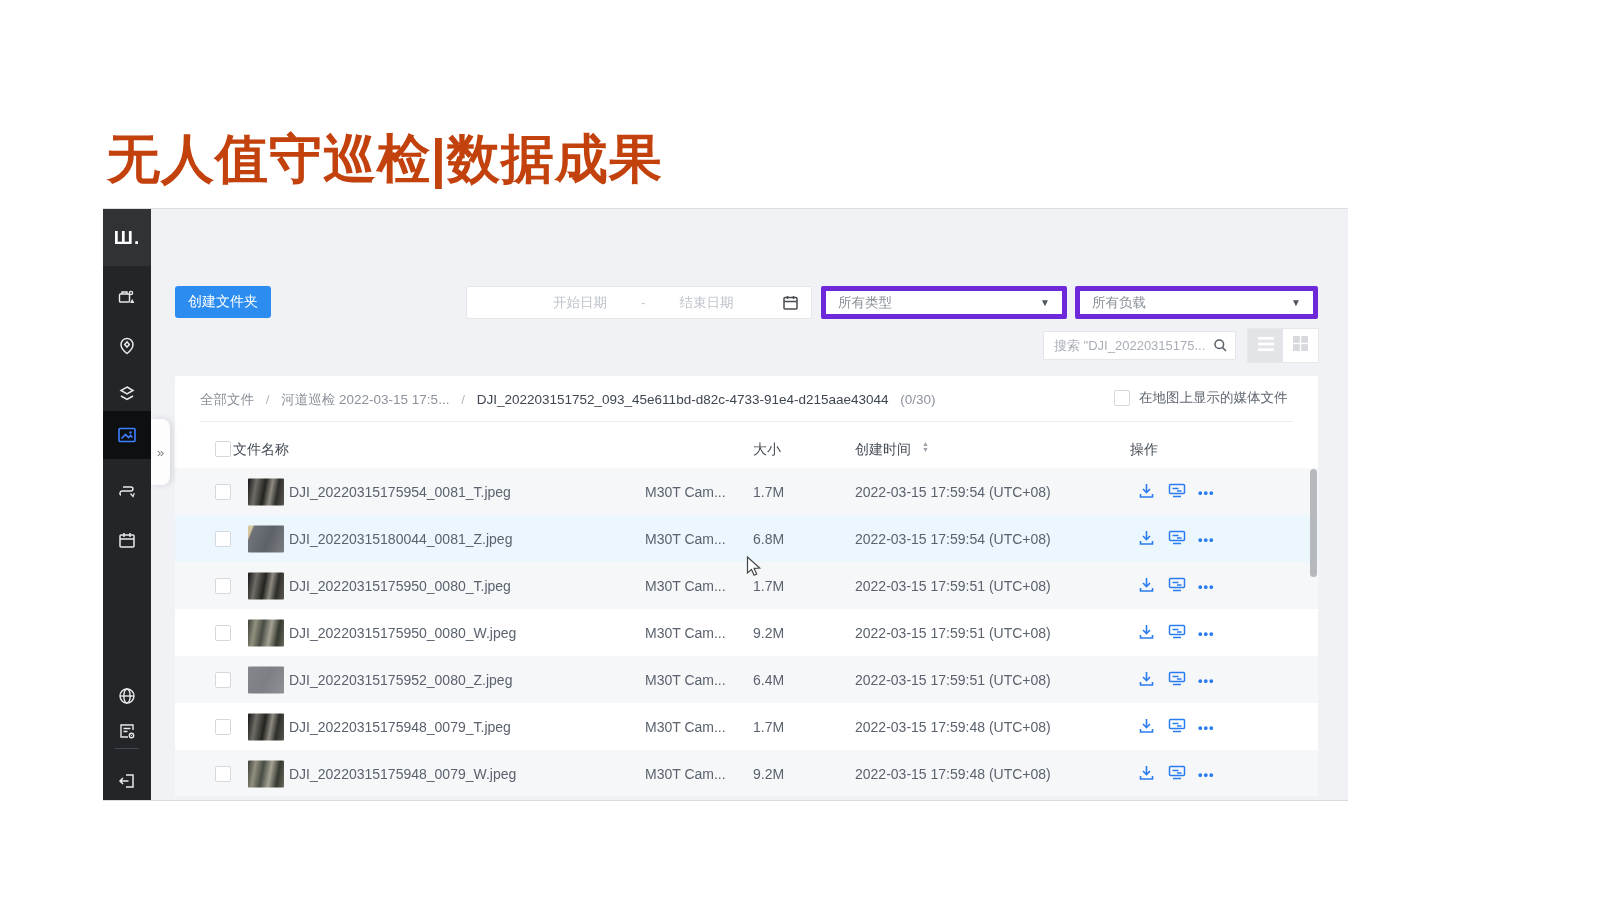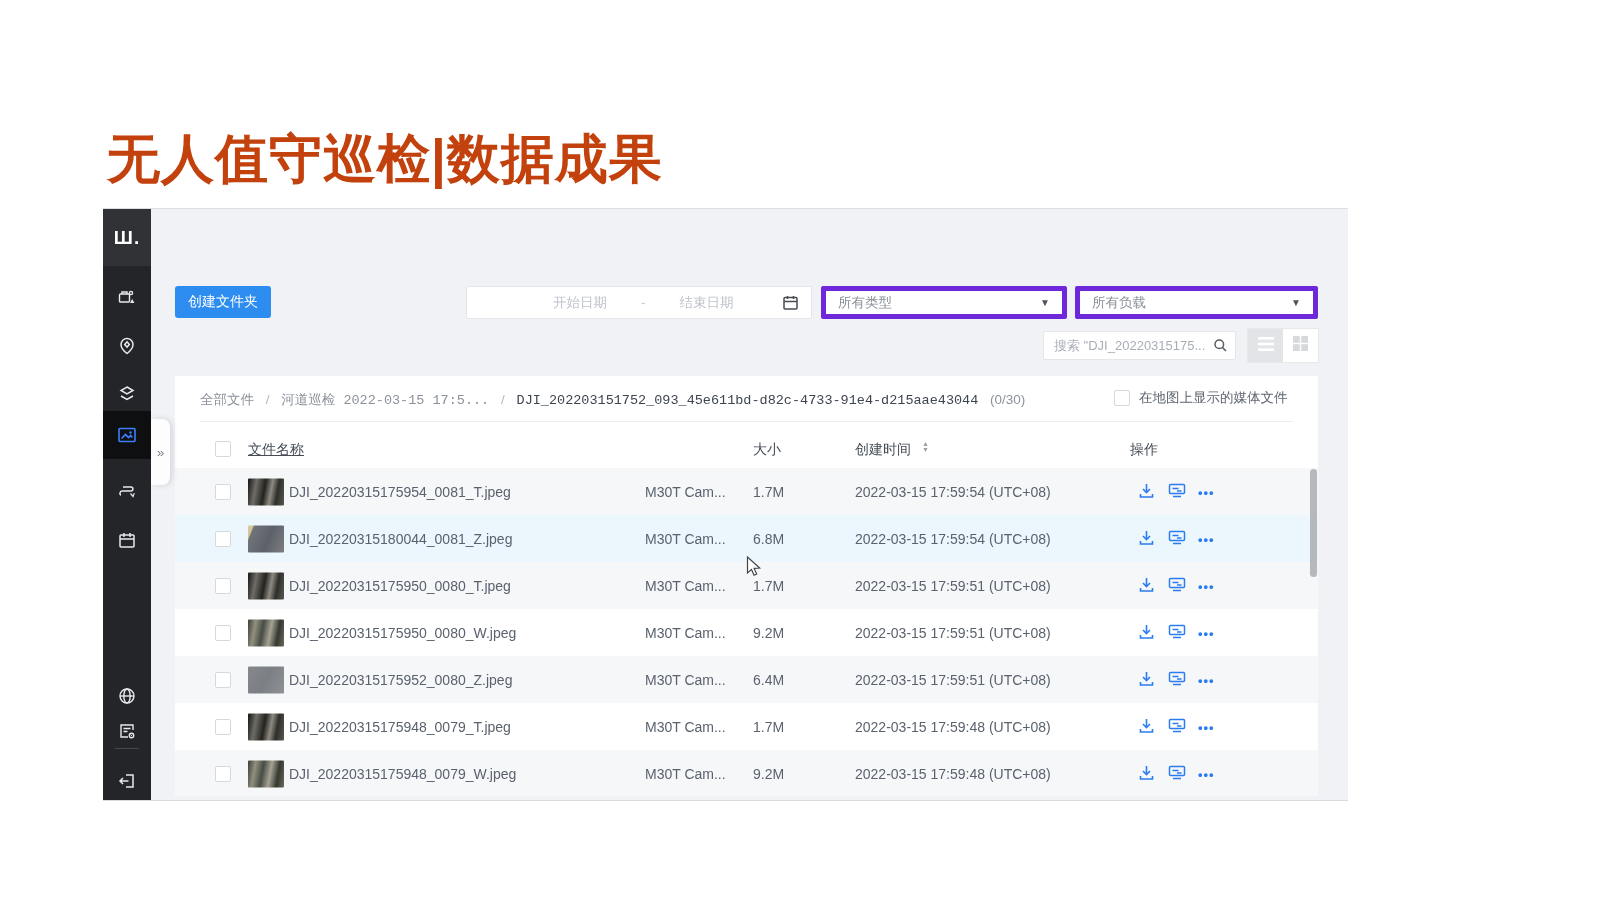--- a/index.html
+++ b/index.html
@@ -67,34 +67,34 @@
   .vt-btn { width:36px; height:33px; display:flex; align-items:center; justify-content:center; }
   .vt-list { background:#e2e4e7; }
   .vt-grid { background:#fff; }
 
   
   .card { position:absolute; left:24px; top:110px; width:1143px; height:420px;
     background:#fff; border-radius:2px; overflow:hidden; }
 
   .breadcrumb { position:absolute; left:25px; top:15px; font-size:13.5px; color:#8c929b;
     white-space:nowrap; }
-  .breadcrumb .seg { color:#8c929b;font-family:Liberation Mono, monospace; }
+  .breadcrumb .seg { color:#8c929b; }
   .breadcrumb .seg.last { color:#3e454f; }
   .breadcrumb .bc-sep { margin:0 8px; color:#b4b9bf; }
   .breadcrumb .count { margin-left:8px; color:#8c929b; }
 
   .map-toggle { position:absolute; left:939px; top:13px; display:flex; align-items:center; }
   .map-toggle .label { margin-left:9px; font-size:13.5px; color:#5f6670; }
 
   .card-divider { position:absolute; left:25px; right:25px; top:45px; height:1px; background:#ececee; }
 
   .thead { position:absolute; left:0; top:56px; width:100%; height:36px; font-size:14px; color:#454c56; }
   .thead .hc { position:absolute; top:9px; }
   .h-check { left:40px; top:10px; }
-  .h-name { left:73px;text-decoration:underline; }
+  .h-name { left:58px; }
   .h-payload { left:470px;margin-top:47px; }
   .h-size { left:578px; }
   .h-created { left:680px; }
   .h-sort { left:747px; top:7px; display:inline-flex; flex-direction:column; line-height:6px;
     font-size:7px; color:#9aa0a8; }
   .h-actions { left:955px; }
 
   .rows { position:absolute; left:0; top:92px; width:100%; }
   .trow { position:relative; width:100%; height:47px; font-size:14px; color:#5a626e; }
   .trow:nth-child(odd) { background:#f6f7f9; }

